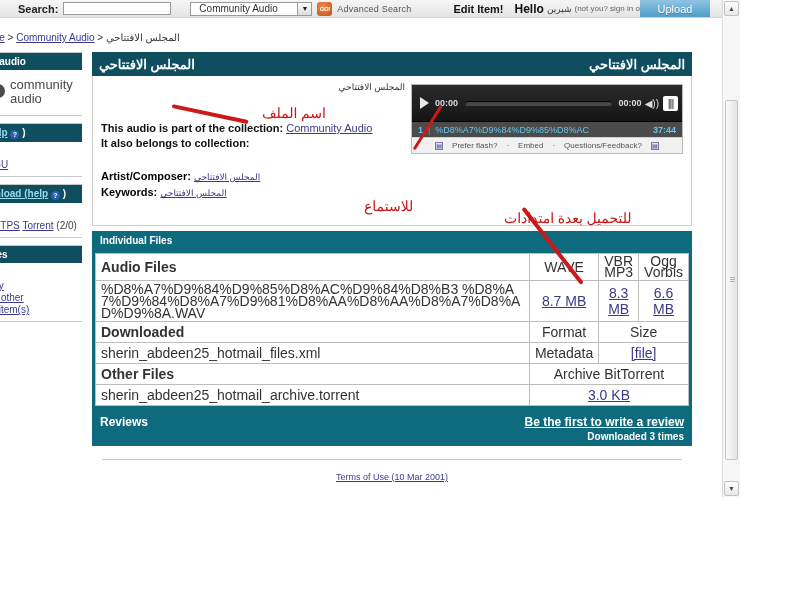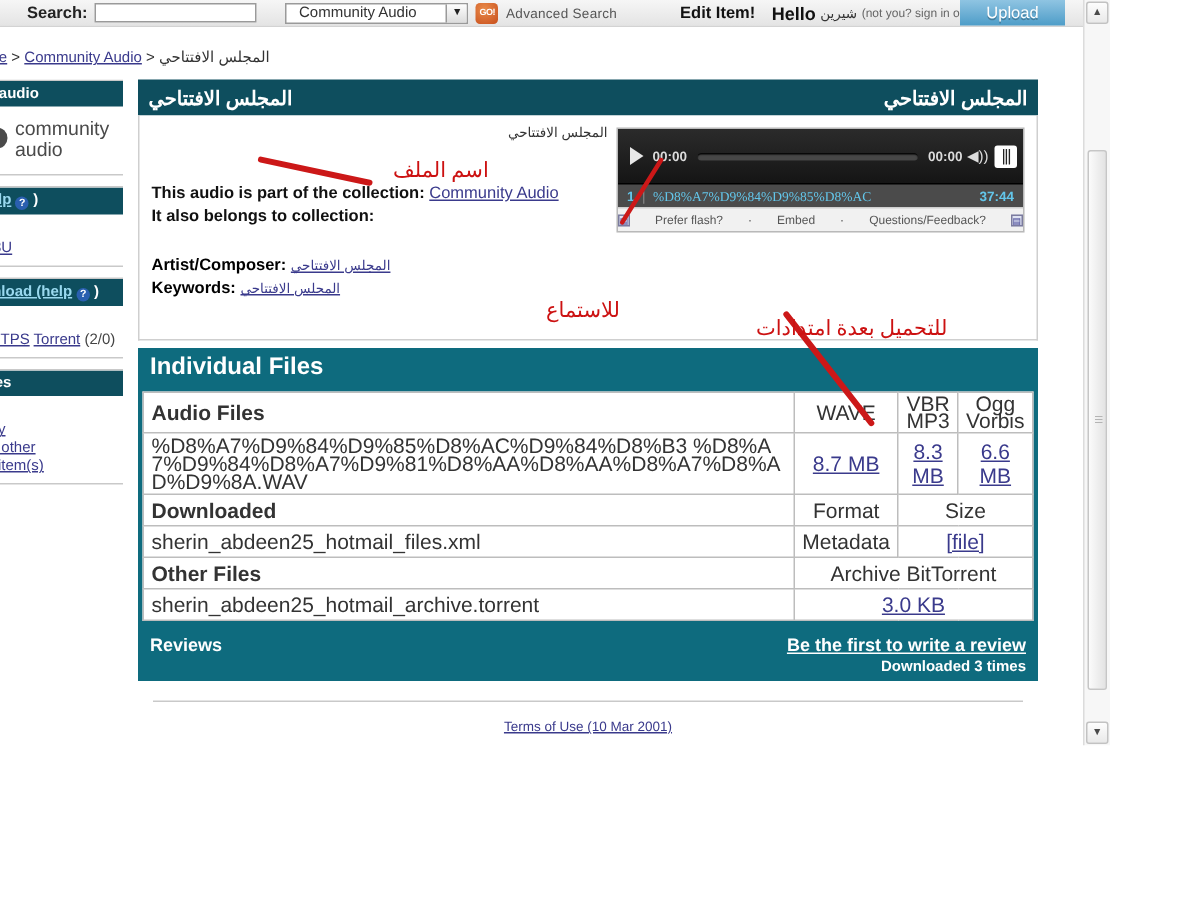--- a/index.html
+++ b/index.html
@@ -160,35 +160,35 @@
     width:15px;height:15px;background:#fff;border-radius:2px;
     display:flex;align-items:center;justify-content:center;
     font-size:11px;color:#222;letter-spacing:-1px;
   }
   .pl-track {
     height:16px; background:#4b4b4b; display:flex; align-items:center;
     padding:0 6px; border-top:1px solid #000;
   }
   .pl-num { color:#63c6ea; font-size:9px; font-weight:bold; margin-right:5px;}
   .pl-sep { color:#8a8a8a; margin-right:5px; font-size:9px;}
-  .pl-name { color:#63c6ea; font-size:9px; flex:1;font-family:Liberation Serif, serif; }
+  .pl-name { color:#63c6ea; font-size:9px; flex:1; }
   .pl-dur { color:#63c6ea; font-size:9px; font-weight:bold;}
   .pl-foot {
     height:16px; background:#f1f1f1; display:flex; align-items:center;
-    justify-content:space-between; gap:9px; font-size:8px; color:#555;
+    justify-content:center; gap:9px; font-size:8px; color:#555;
     border-top:1px solid #cfcfcf;
   }
   .pl-ico {
     width:8px;height:8px;border:1px solid #7b7b9e;background:#dfe3f2;
     font-size:6px;color:#3a3a8c;display:flex;align-items:center;justify-content:center;
   }
 
   
   .files-head {
-    background:#0e6b7e; color:#fff; font-weight:bold; font-size:16px;
+    background:#0e6b7e; color:#fff; font-weight:bold; font-size:10px;
     padding:4px 8px; margin-top:5px;
   }
   .files-wrap { background:#0e6b7e; padding:3px 3px 4px 3px; }
   table.files { width:100%; border-collapse:collapse; background:#fff; }
   table.files td, table.files th {
     border:1px solid #bdbdbd; font-size:14px; color:#333;
     padding:2px 5px; vertical-align:middle;
   }
   .row-hdr { font-weight:bold; font-size:11px; color:#111; }
   .ctr { text-align:center; }

